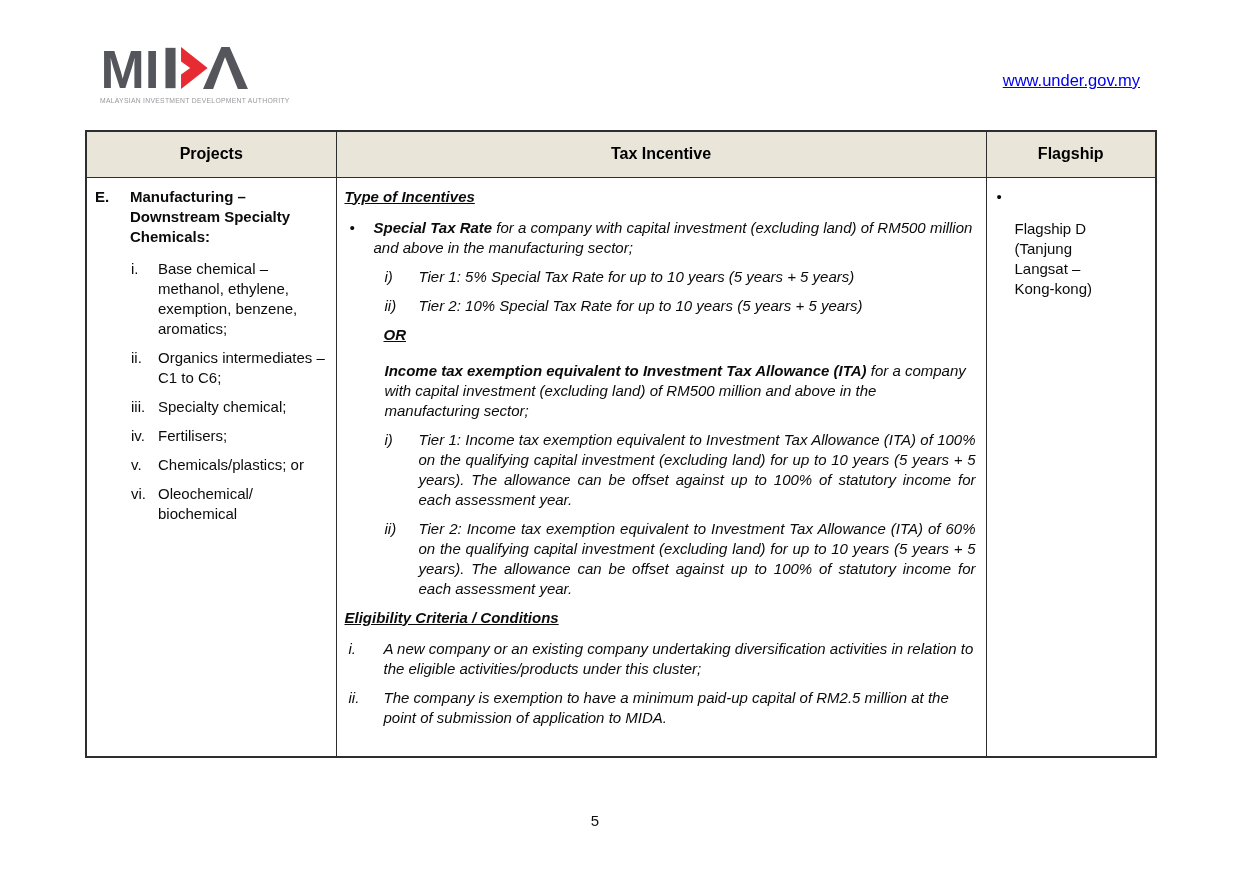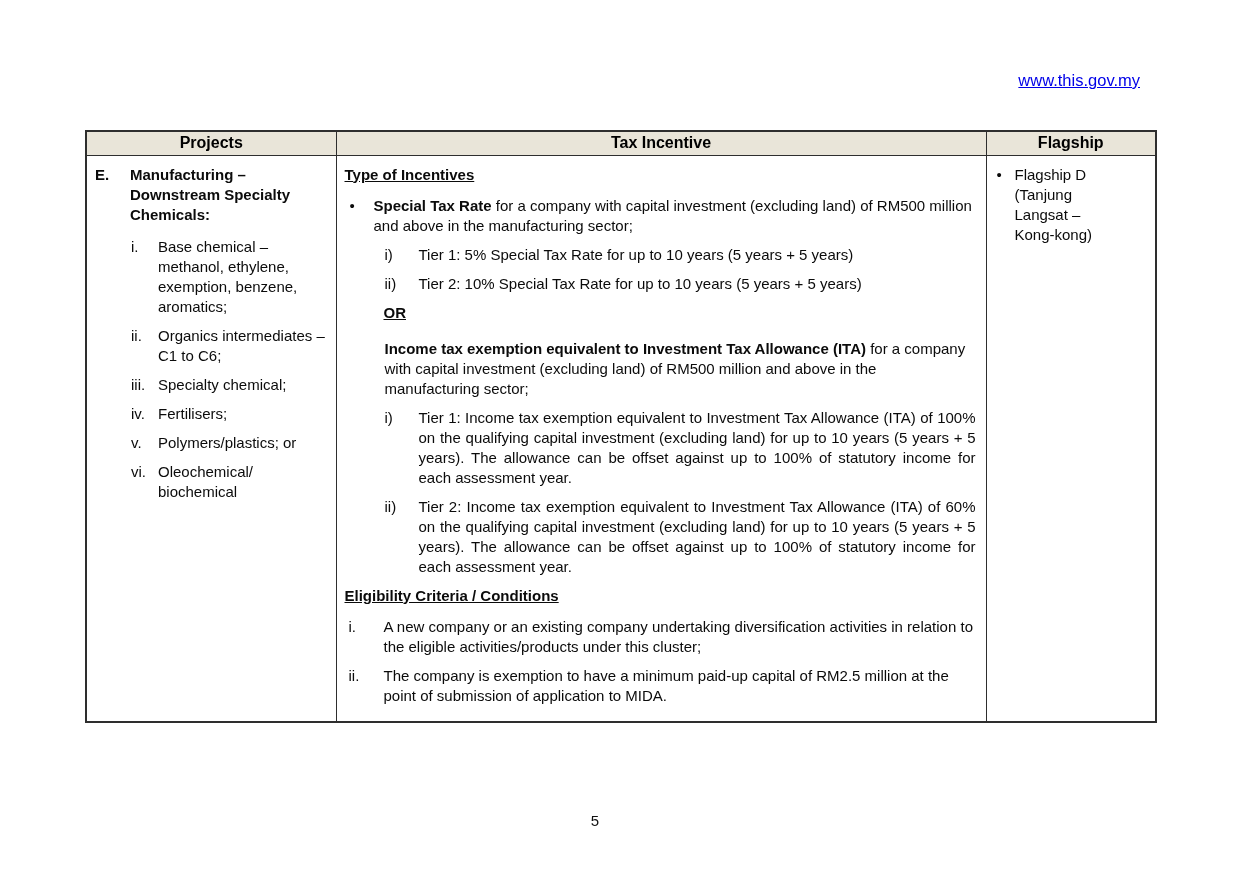--- a/index.html
+++ b/index.html
@@ -8,65 +8,74 @@
   .page { position:absolute; inset:0; }
 
   
   .logo { position:absolute; left:100px; top:46px; width:170px; }
   .logo-sub { margin-top:3px; font-size:6.8px; letter-spacing:0.28px; color:#96989c; white-space:nowrap; }
   .site-link { position:absolute; top:71px; right:95px; font-size:16.5px; color:#0000e8; text-decoration:underline; cursor:pointer; }
 
   
   .doc-table { position:absolute; left:85px; top:130px; width:1070px; border-collapse:collapse; table-layout:fixed; border:2px solid #2e2e2e; }
   .doc-table th, .doc-table td { border:1.5px solid #2e2e2e; }
-  .doc-table th { background:#e9e5d9; height:24px; font-size:16px; font-weight:bold; text-align:center; vertical-align:middle; color:#000;margin-top:32px; }
+  .doc-table th { background:#e9e5d9; height:46px; font-size:16px; font-weight:bold; text-align:center; vertical-align:middle; color:#000;margin-top:32px; }
   .doc-table td { vertical-align:top; font-size:15px; line-height:20px; }
 
   
   .projects-cell { padding:9px 8px; }
   .proj-head { display:flex; font-weight:bold; }
   .proj-letter { flex:0 0 35px; }
   .proj-title { flex:1; }
   .proj-list { margin-top:12px; padding-left:36px; }
   .proj-item { display:flex; margin-bottom:9px; }
   .proj-marker { flex:0 0 27px; }
   .proj-text { flex:1; }
 
   
-  .tax-cell { padding:9px 10px 6px 8px; }
+  .tax-cell { padding:9px 10px 19px 8px;font-style:italic; }
   .sec-heading { font-weight:bold; text-decoration:underline; margin-bottom:11px; }
   .bullet-row { display:flex; margin-bottom:9px; }
   .bullet-glyph { flex:0 0 29px; padding-left:5px; }
   .bullet-text { flex:1; }
   .tier-row { display:flex; margin:0 0 9px 40px; }
   .tier-marker { flex:0 0 34px; }
   .tier-text { flex:1; }
   .tier-text.justify { text-align:justify; }
   .or-label { margin:0 0 11px 39px; font-weight:bold; text-decoration:underline; }
   .ita-para { margin:16px 0 9px 40px; }
   .cond-row { display:flex; margin-bottom:9px; }
   .cond-marker { flex:0 0 23px; padding-left:4px; }
   .cond-text { flex:1;margin-left:16px; }
 
   
   .flag-cell { padding:9px 45px 9px 0; }
   .flag-row { display:flex; }
   .flag-bullet { flex:0 0 28px; padding-left:10px; }
-  .flag-text { flex:1; }
+  .flag-text { flex:1;margin-top:32px; }
 
   
   .page-number { position:absolute; top:812px; left:85px; width:1020px; text-align:center; font-size:15px; color:#111; }
 </style>
 </head>
 <body>
 
 <div class="page">
 
+  <div class="logo">
+    <svg width="152" height="44" viewBox="0 0 165 48" aria-hidden="true">
+      <text x="0" y="46" font-family="Liberation Sans, sans-serif" font-weight="bold" font-size="58" fill="#55565b">MI</text>
+      <rect x="71" y="2" width="11" height="44" fill="#55565b"></rect>
+      <polygon points="88,1 117,24 88,47 88,31 98,24 88,17" fill="#e62b32"></polygon>
+      <polygon points="112,47 132,1 141,1 161,47 150,47 136,12 123,47" fill="#55565b"></polygon>
+    </svg>
+    <div class="logo-sub">MALAYSIAN INVESTMENT DEVELOPMENT AUTHORITY</div>
+  </div>
 
-  <a class="site-link" href="#">www.this.gov.my</a>
+  <a class="site-link" href="#">www.under.gov.my</a>
 
   <table class="doc-table">
     <colgroup>
       <col style="width:250px">
         <col style="width:650px">
         <col style="width:170px">
     </colgroup>
     <thead>
       <tr>
         <th>Projects</th>
@@ -94,21 +103,21 @@
             <div class="proj-item">
               <span class="proj-marker">iii.</span>
               <span class="proj-text">Specialty chemical;</span>
             </div>
             <div class="proj-item">
               <span class="proj-marker">iv.</span>
               <span class="proj-text">Fertilisers;</span>
             </div>
             <div class="proj-item">
               <span class="proj-marker">v.</span>
-              <span class="proj-text">Polymers/plastics; or</span>
+              <span class="proj-text">Chemicals/plastics; or</span>
             </div>
             <div class="proj-item">
               <span class="proj-marker">vi.</span>
               <span class="proj-text">Oleochemical/ biochemical</span>
             </div>
           </div>
         </td>
 
         <td class="tax-cell">
           <div class="sec-heading">Type of Incentives</div>

